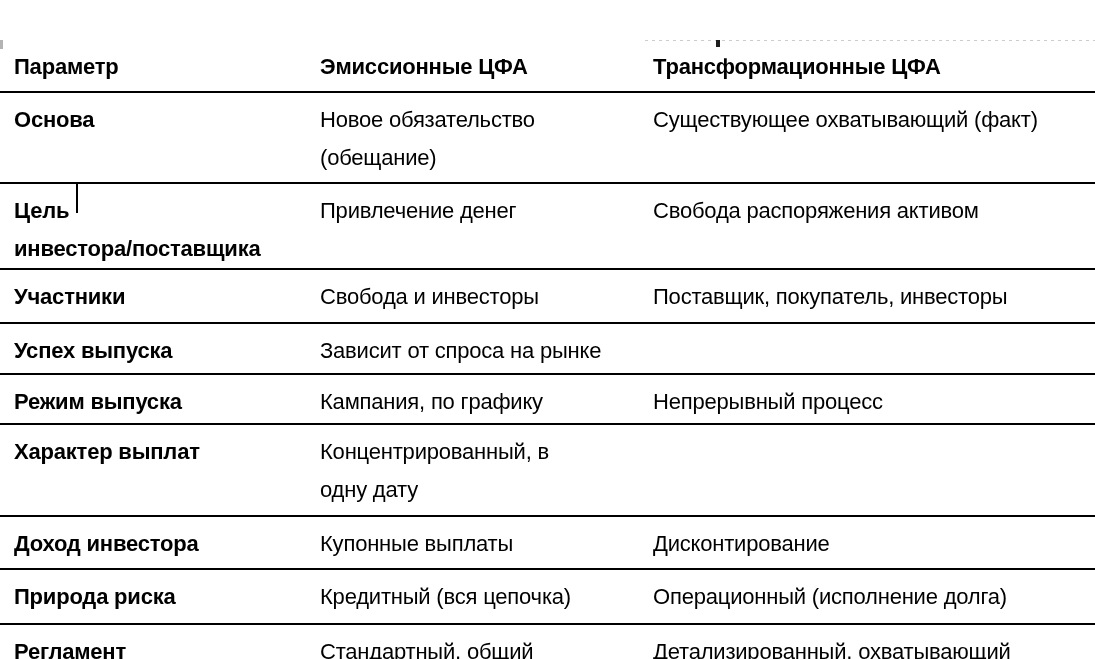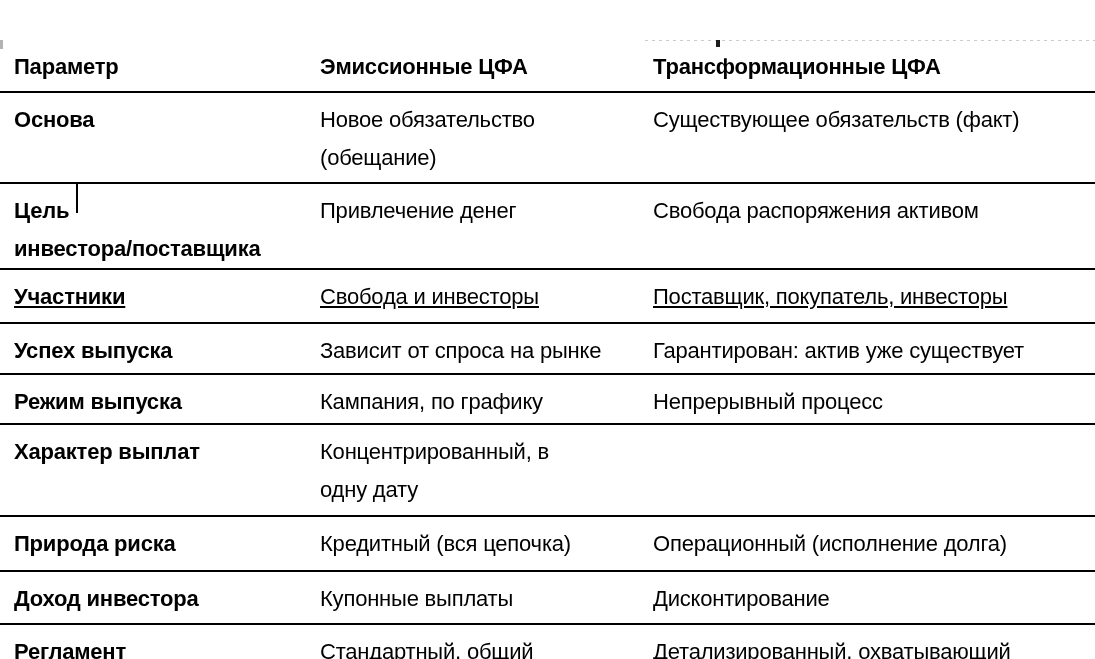--- a/index.html
+++ b/index.html
@@ -22,21 +22,21 @@
     grid-template-columns: 306px 333px 1fr;
     box-sizing: border-box;
     border-bottom: 2px solid #000000;
     padding: 8px 4px 0 14px;
   }
   .t-row:last-child { border-bottom: none; }
 
   .t-row.rh { min-height: 53px; }
   .t-row.r1 { min-height: 91px; }
   .t-row.r2 { min-height: 86px; }
-  .t-row.r3 { min-height: 54px; text-decoration: underline; }
+  .t-row.r3 { min-height: 54px; }
   .t-row.r4 { min-height: 51px; }
   .t-row.r5 { min-height: 50px; }
   .t-row.r6 { min-height: 92px; }
   .t-row.r7 { min-height: 53px; }
   .t-row.r8 { min-height: 55px; }
   .t-row.r9 { min-height: 74px; }
 
   .cell {
     font-size: 22px;
     line-height: 38px;
@@ -91,64 +91,63 @@
   <div class="t-row rh">
     <div class="cell head">Параметр</div>
     <div class="cell head">Эмиссионные ЦФА</div>
     <div class="cell head">Трансформационные ЦФА</div>
   </div>
 
   <div class="t-row r1">
     <div class="cell param">Основа</div>
     <div class="cell">Новое обязательство
 (обещание)</div>
-    <div class="cell">Существующее обязательств (факт)</div>
+    <div class="cell">Существующее охватывающий (факт)</div>
   </div>
 
   <div class="t-row r2">
     <div class="cell param">Цель
 инвестора/поставщика</div>
     <div class="cell">Привлечение денег</div>
     <div class="cell">Свобода распоряжения активом</div>
   </div>
 
   <div class="t-row r3">
     <div class="cell param">Участники</div>
     <div class="cell">Свобода и инвесторы</div>
     <div class="cell">Поставщик, покупатель, инвесторы</div>
   </div>
 
   <div class="t-row r4">
     <div class="cell param">Успех выпуска</div>
     <div class="cell">Зависит от спроса на рынке</div>
-    <div class="cell">Гарантирован: актив уже существует</div>
   </div>
 
   <div class="t-row r5">
     <div class="cell param">Режим выпуска</div>
     <div class="cell">Кампания, по графику</div>
     <div class="cell">Непрерывный процесс</div>
   </div>
 
   <div class="t-row r6">
     <div class="cell param">Характер выплат</div>
     <div class="cell">Концентрированный, в
 одну дату</div>
   </div>
 
+  <div class="t-row r7">
+    <div class="cell param">Доход инвестора</div>
+    <div class="cell">Купонные выплаты</div>
+    <div class="cell">Дисконтирование</div>
+  </div>
+
   <div class="t-row r8">
     <div class="cell param">Природа риска</div>
     <div class="cell">Кредитный (вся цепочка)</div>
     <div class="cell">Операционный (исполнение долга)</div>
-  </div>
-
-  <div class="t-row r7">
-    <div class="cell param">Доход инвестора</div>
-    <div class="cell">Купонные выплаты</div>
-    <div class="cell">Дисконтирование</div>
   </div>
 
   <div class="t-row r9">
     <div class="cell param">Регламент</div>
     <div class="cell">Стандартный, общий</div>
     <div class="cell">Детализированный, охватывающий
 все этапы</div>
   </div>
 
   <div class="v-artifact"></div>

